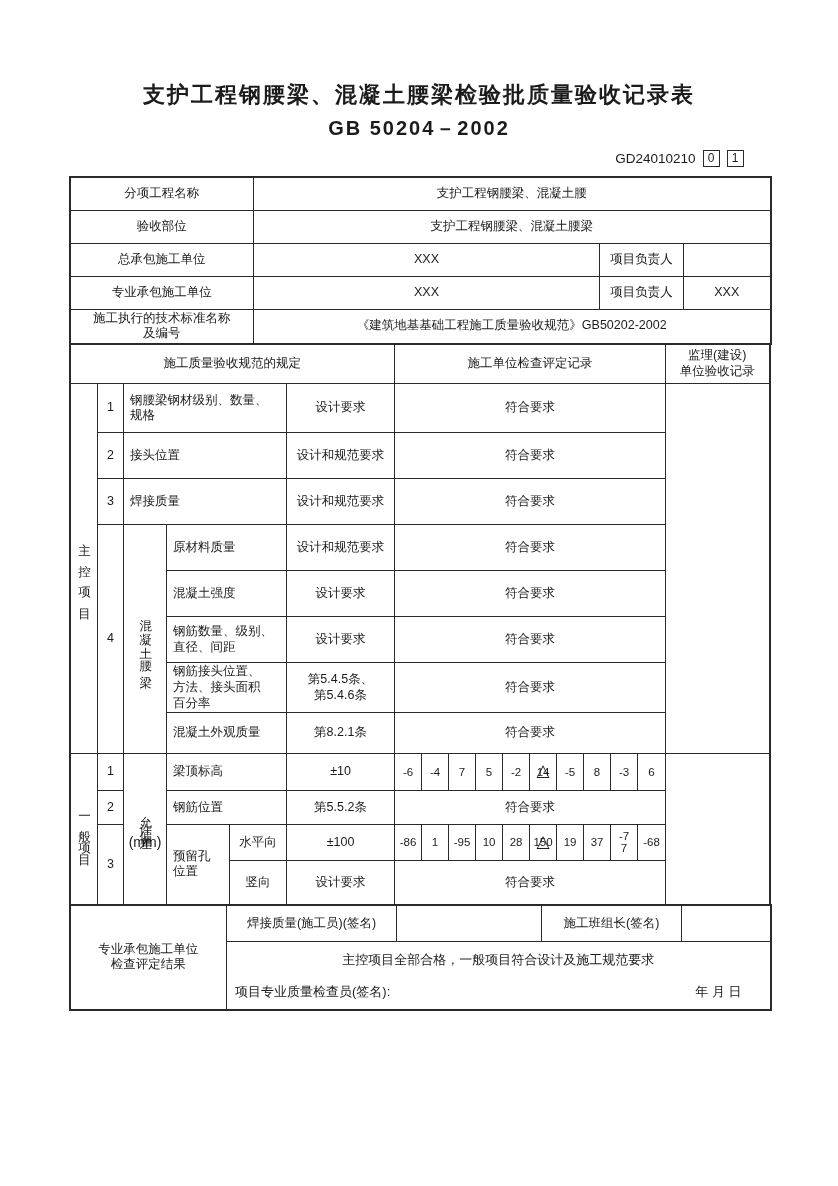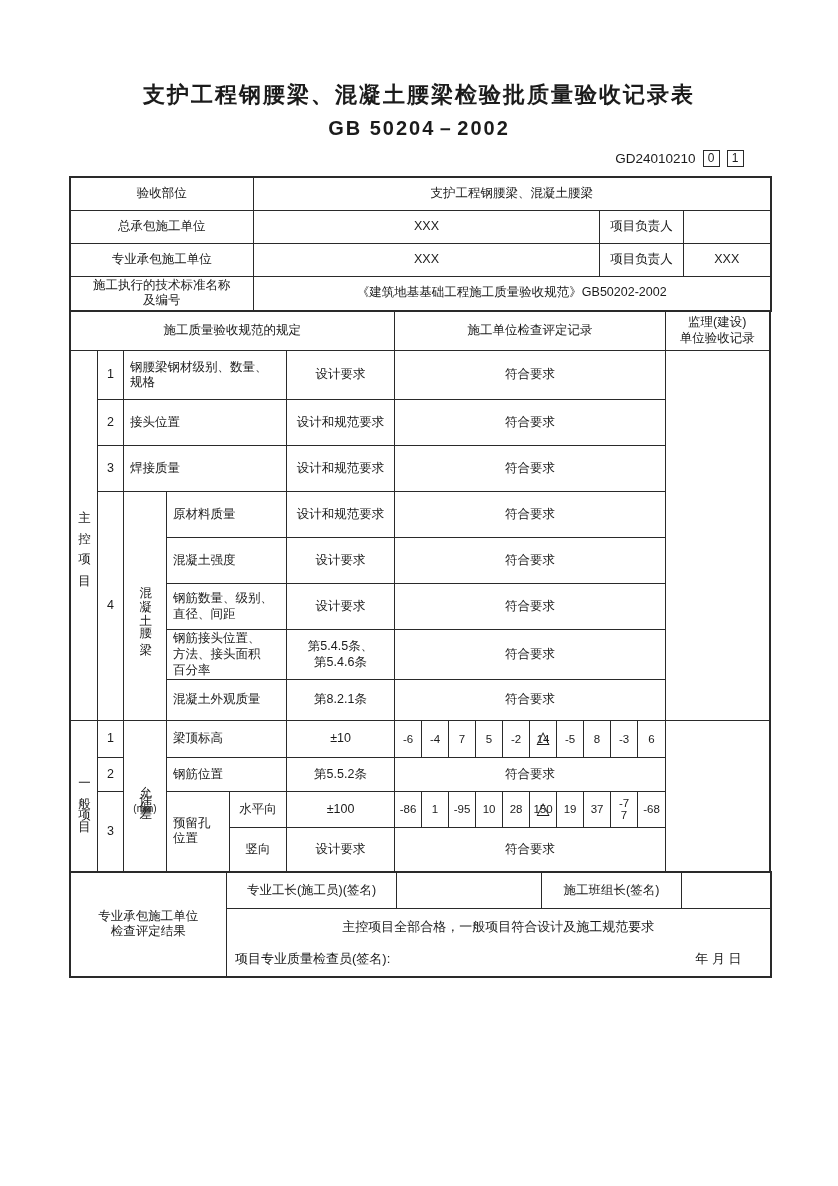--- a/index.html
+++ b/index.html
@@ -25,21 +25,21 @@
   .t2, .t3, .t4 { margin-top:-2px; }
 
   .pre { white-space:pre-line; }
   .left { text-align:left; padding-left:6px; }
 
   .vert { writing-mode:vertical-lr; text-orientation:upright; display:inline-block; }
   .ls22 { letter-spacing:22px; margin-bottom:-22px; }
   .ls12 { letter-spacing:12px; margin-bottom:-12px; }
   .ls14 { letter-spacing:14px; margin-bottom:-14px; }
   .ls7  { letter-spacing:7px;  margin-bottom:-7px; }
-  .mm   { font-size:10px; display:block; margin-top:2px; }
+  .mm   { font-size:14px; display:block; margin-top:2px; }
 
   .vc { font-size:11.5px; padding:0; position:relative; }
   .tri-mark { position:absolute; left:50%; top:50%; transform:translate(-50%,-56%);
               font-size:17px; line-height:1; pointer-events:none; }
   .wrapn { display:inline-block; max-width:15px; word-break:break-all; line-height:1.05; }
 
   .foot-bigcell { vertical-align:top; padding:0;margin-left:29px; }
   .concl { margin-top:10px; text-align:center; font-size:13px; }
   .insp-row { display:flex; justify-content:space-between; margin-top:16px; padding:0 28px 0 8px; font-size:13px;align-items:flex-end; }
   .sup-cell { padding:0; }
@@ -59,20 +59,24 @@
   </div>
 
   <table class="t1">
     <colgroup>
         <col style="width:184px">
         <col style="width:346px">
         <col style="width:84px">
         <col style="width:87px">
       </colgroup>
     <tbody>
+    <tr style="height:33px">
+      <td>分项工程名称</td>
+      <td colspan="3">支护工程钢腰梁、混凝土腰</td>
+    </tr>
     <tr style="height:33px">
       <td>验收部位</td>
       <td colspan="3">支护工程钢腰梁、混凝土腰梁</td>
     </tr>
     <tr style="height:33px">
       <td>总承包施工单位</td>
       <td>XXX</td>
       <td>项目负责人</td>
       <td></td>
     </tr>
@@ -234,21 +238,21 @@
         <col style="width:157px">
         <col style="width:170px">
         <col style="width:145px">
         <col style="width:140px">
         <col style="width:89px">
       </colgroup>
     <tbody>
         <tr style="height:37px">
       <td rowspan="2" class="pre">专业承包施工单位
 检查评定结果</td>
-      <td>专业工长(施工员)(签名)</td>
+      <td>焊接质量(施工员)(签名)</td>
       <td></td>
       <td>施工班组长(签名)</td>
       <td></td>
     </tr>
     <tr style="height:68px">
       <td colspan="4" class="foot-bigcell">
         <div class="concl">主控项目全部合格，一般项目符合设计及施工规范要求</div>
         <div class="insp-row">
           <span>项目专业质量检查员(签名):</span>
           <span>年   月   日</span>

